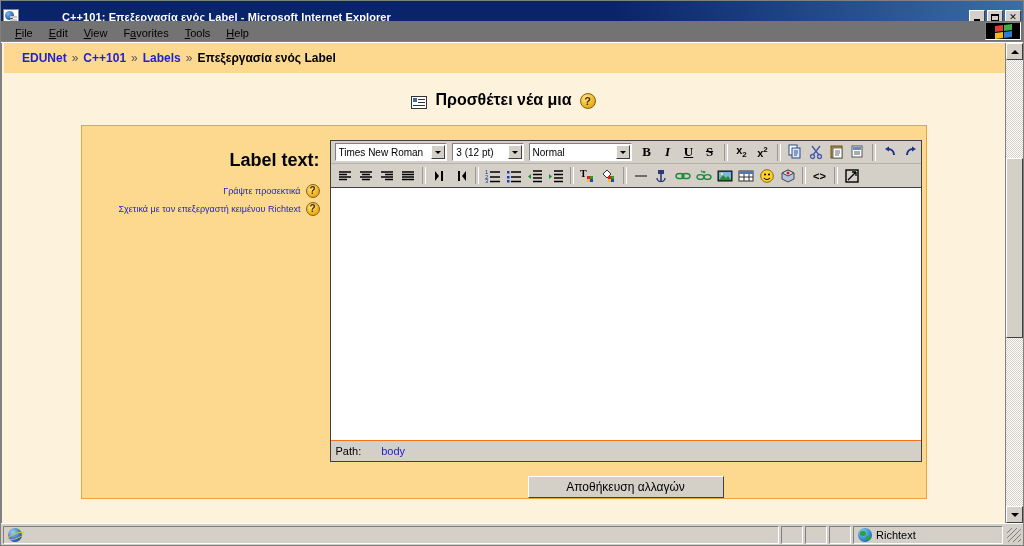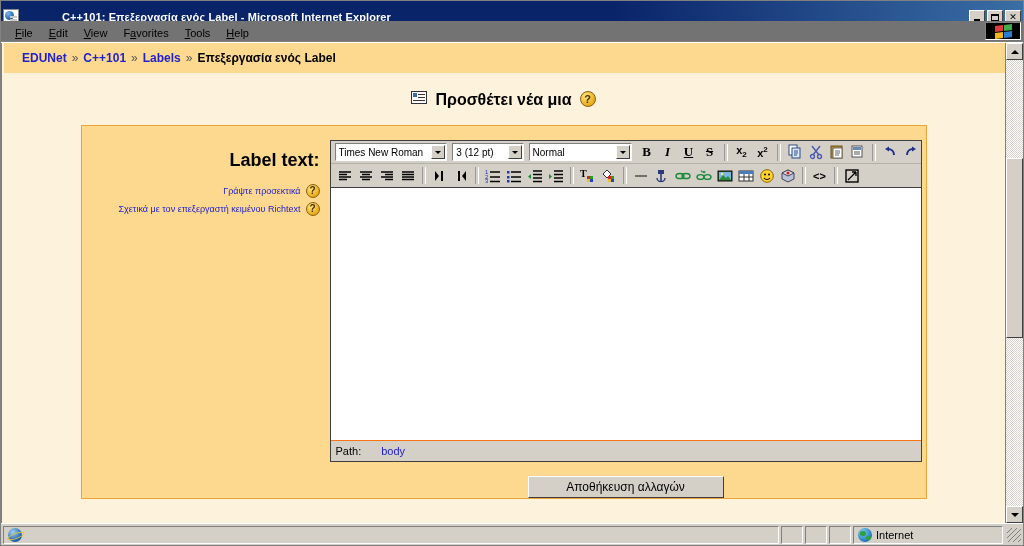--- a/index.html
+++ b/index.html
@@ -128,21 +128,21 @@
     box-sizing: border-box;
     border-bottom: 1px solid #fcd98e;
   }
   .crumb-link { color: #2222cc; }
   .crumb-sep { color: #555; margin: 0 5px; font-weight: normal; }
   .crumb-current { color: #000; }
 
   
   .heading {
     margin-top: 18px;
-    display: flex; align-items: flex-start; justify-content: center;
+    display: flex; align-items: flex-end; justify-content: center;
     gap: 8px;
     font-size: 16px; font-weight: bold; color: #000;
   }
   .label-icon {
     width: 16px; height: 13px;
     background: #fff;
     border: 1px solid #333; box-sizing: border-box;
     position: relative; display: inline-block;
   }
   .label-icon::before {
@@ -679,17 +679,17 @@
   <div class="statusbar">
     <div class="sb-panel sb-main">
       <span class="ie-sm"></span>
       <span></span>
     </div>
     <div class="sb-panel sb-sm"></div>
     <div class="sb-panel sb-sm"></div>
     <div class="sb-panel sb-sm"></div>
     <div class="sb-panel sb-zone">
       <span class="globe"></span>
-      <span>Internet</span>
+      <span>Richtext</span>
     </div>
     <div class="grip"></div>
   </div>
 </div>
 
 </body></html>

